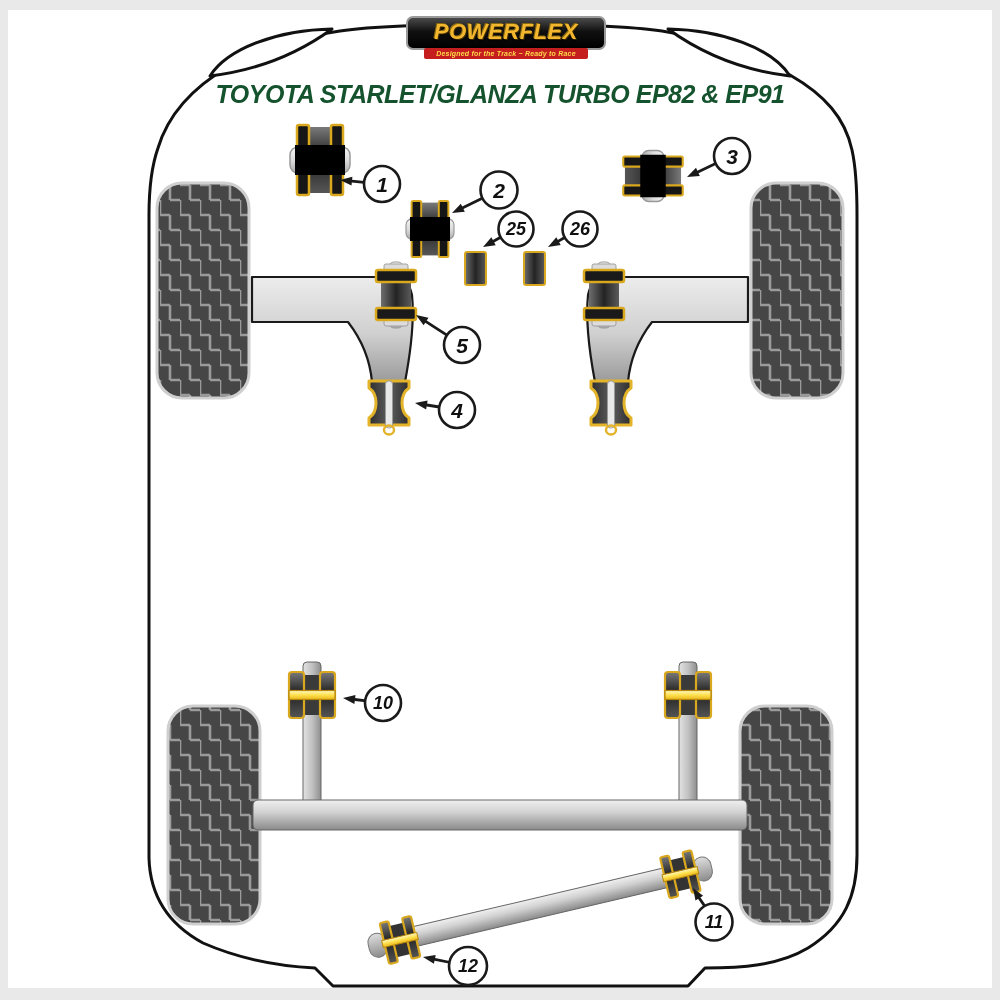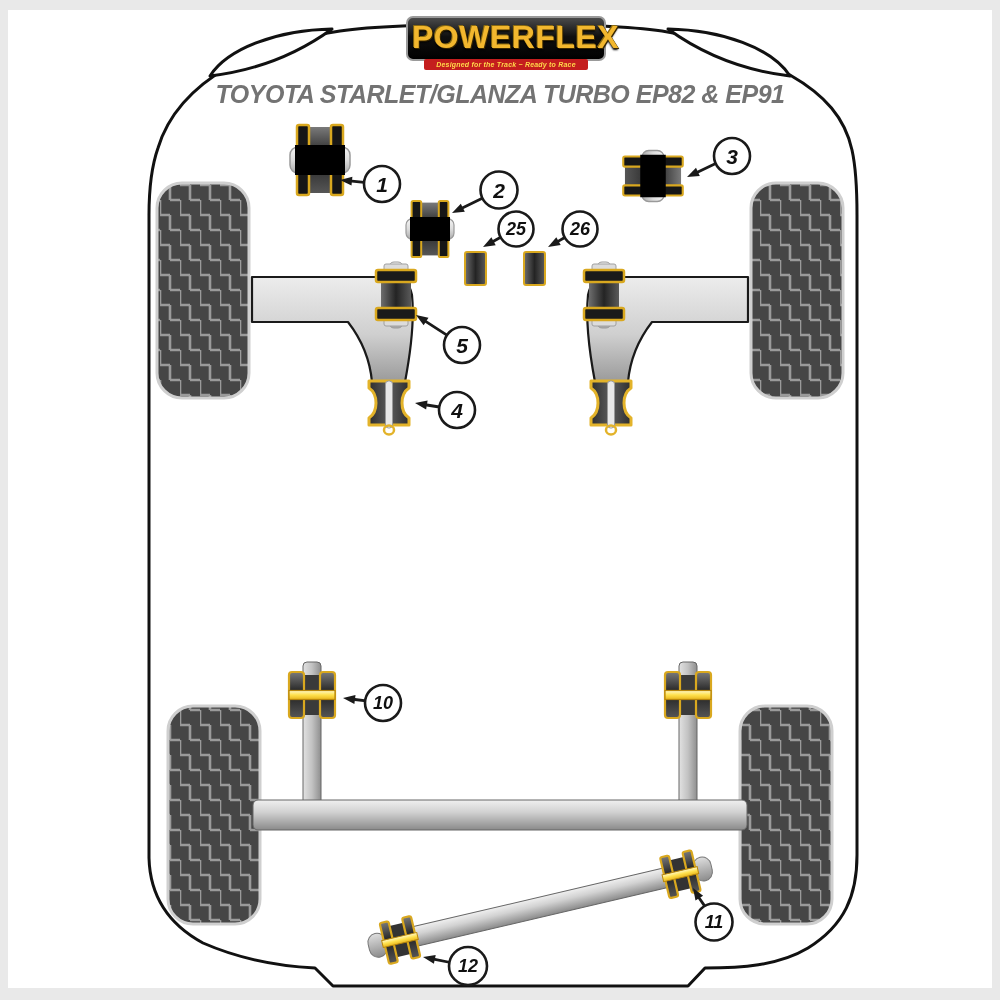--- a/index.html
+++ b/index.html
@@ -1,28 +1,28 @@
 <!DOCTYPE html>
 <html><head>
 <meta charset="utf-8">
 <style>
   html,body{margin:0;padding:0;}
   body{width:1000px;height:1000px;background:#e9e9e9;font-family:"Liberation Sans",sans-serif;}
   .stage{position:relative;width:1000px;height:1000px;overflow:hidden;}
   .stage svg{position:absolute;left:0;top:0;}
   .logo{position:absolute;left:406px;top:16px;width:200px;text-align:center;z-index:3;}
   .logo-bar{background:linear-gradient(180deg,#4a4a4a,#101010 45%,#000);border:2px solid #9a9a9a;border-radius:7px;padding:1px 4px 3px;}
-  .logo-bar span{font-weight:800;font-size:32px;color:#f2b72e;letter-spacing:.5px;
+  .logo-bar span{font-style:italic;font-weight:800;font-size:22px;color:#f2b72e;letter-spacing:.5px;
     text-shadow:1px 1px 0 #3a2800,-1px -1px 0 #8a6a10,0 2px 2px #000;}
   .logo-series{margin-top:-9px;position:relative;left:10px;font-style:italic;font-weight:800;font-size:19px;
     color:#1d1d1d;letter-spacing:1px;-webkit-text-stroke:.8px #c89b2a;text-shadow:0 1px 0 #7a5c10;}
   .logo-tagline{margin:-2px auto 0;width:164px;background:#c41e1e;color:#ffd94a;font-style:italic;font-weight:700;
     font-size:7px;line-height:11px;border-radius:2px;letter-spacing:.2px;}
   .title{position:absolute;top:80px;left:0;width:100%;text-align:center;z-index:2;
-    font-style:italic;font-weight:800;font-size:25px;letter-spacing:-.5px;color:#737373;}
+    font-style:italic;font-weight:800;font-size:25px;letter-spacing:-.5px;color:#14532d;}
   .co-num{font-family:"Liberation Sans",sans-serif;font-style:italic;font-weight:bold;fill:#101010;}
 </style>
 </head>
 <body>
 
 <div class="stage">
 <svg width="1000" height="1000" viewBox="0 0 1000 1000">
   <defs>
     <linearGradient id="gArm" x1="0" y1="0" x2="0" y2="1">
       <stop offset="0" stop-color="#ececec"></stop>

